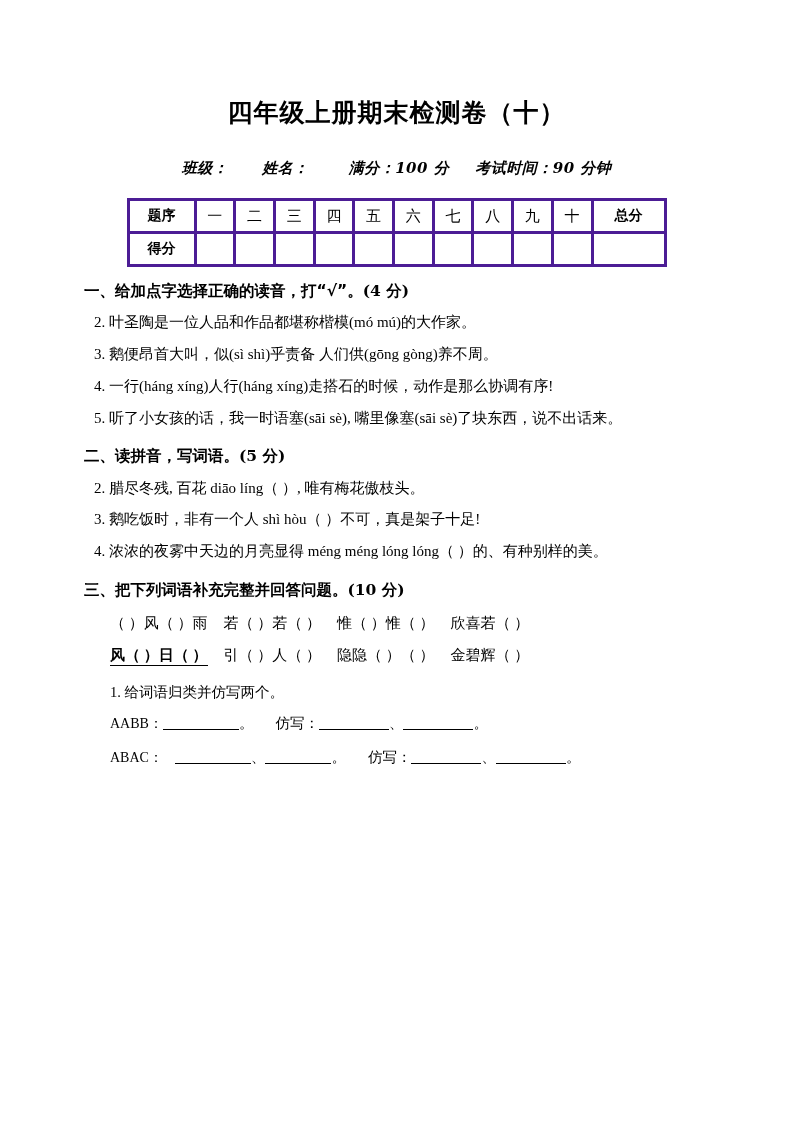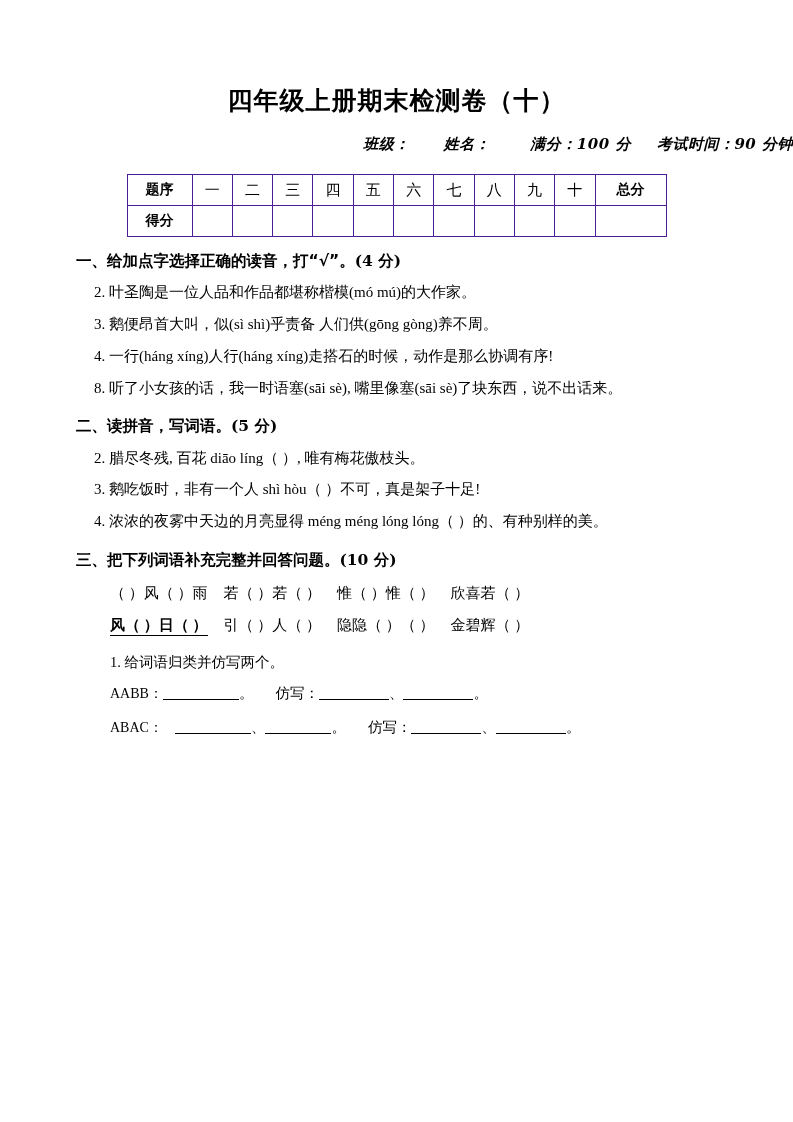--- a/index.html
+++ b/index.html
@@ -22,25 +22,25 @@
     box-sizing: border-box;
     padding: 0;
   }
   
   .doc-title {
     text-align: center;
     font-family: "DejaVu Sans", "Liberation Sans", sans-serif;
     font-weight: bold;
     font-size: 25px;
     letter-spacing: 1px;
-    margin: 0;
+    margin: 12px;
     padding-top: 84px;
   }
   .meta-line {
-    text-align: right;
+    text-align: center;
     font-family: "DejaVu Serif", "Liberation Serif", serif;
     font-weight: bold;
     font-size: 15px;
     font-style: italic;
     margin: 0;
     padding-top: 18px;
     letter-spacing: 0.5px;
   }
   .meta-line span.mslot { display: inline-block; }
   .meta-gap-a { display: inline-block; width: 34px; }
@@ -51,21 +51,21 @@
   .score-table-wrap {
     margin: 20px auto 0 auto;
     width: 540px;
   }
   table.score-table {
     border-collapse: collapse;
     width: 100%;
     table-layout: fixed;
   }
   table.score-table td {
-    border: 1px solid #4c1d95;
+    border: 3px solid #4c1d95;
     height: 28px;
     text-align: center;
     vertical-align: middle;
     font-family: "DejaVu Serif", "Liberation Serif", serif;
     font-size: 15px;
   }
   table.score-table td.rowhead {
     font-family: "DejaVu Sans", "Liberation Sans", sans-serif;
     font-weight: bold;
     font-size: 14px;
@@ -81,21 +81,21 @@
 
   
   .content {
     padding: 0 62px 0 68px;
     margin-top: 12px;
   }
   .sec-head {
     font-family: "DejaVu Sans", "Liberation Sans", sans-serif;
     font-weight: bold;
     font-size: 15.5px;
-    margin: 12px 0 6px 8px;
+    margin: 12px 0 6px 16px;
     line-height: 1.5;
   }
   .sec-head .pts {
     font-family: "DejaVu Serif", "Liberation Serif", serif;
     font-weight: bold;
   }
   .q {
     font-size: 15px;
     line-height: 1.85;
     margin: 0 0 4px 0;
@@ -190,21 +190,21 @@
       </tbody>
     </table>
   </div>
 
   <div class="content">
 
     <p class="sec-head"><span>一、给加点字选择正确的读音，打“√”。</span><span class="pts">(4 分)</span></p>
     <p class="q">2. 叶圣陶是一位人品和作品都堪称楷模(mó mú)的大作家。</p>
     <p class="q">3. 鹅便昂首大叫，似(sì shì)乎责备 人们供(gōng gòng)养不周。</p>
     <p class="q">4. 一行(háng xíng)人行(háng xíng)走搭石的时候，动作是那么协调有序!</p>
-    <p class="q">8. 听了小女孩的话，我一时语塞(sāi sè), 嘴里像塞(sāi sè)了块东西，说不出话来。</p>
+    <p class="q">5. 听了小女孩的话，我一时语塞(sāi sè), 嘴里像塞(sāi sè)了块东西，说不出话来。</p>
 
     <p class="sec-head"><span>二、读拼音，写词语。</span><span class="pts">(5 分)</span></p>
     <p class="q">2. 腊尽冬残, 百花 diāo líng（      ）, 唯有梅花傲枝头。</p>
     <p class="q">3. 鹅吃饭时，非有一个人 shì hòu（      ）不可，真是架子十足!</p>
     <p class="q">4. 浓浓的夜雾中天边的月亮显得 méng méng lóng lóng（      ）的、有种别样的美。</p>
 
     <p class="sec-head"><span>三、把下列词语补充完整并回答问题。</span><span class="pts">(10 分)</span></p>
 
     <p class="idiom-row">
       <span>（  ）风（  ）雨</span><span class="gap"></span><span>若（  ）若（  ）</span><span class="gap"></span><span>惟（  ）惟（  ）</span><span class="gap"></span><span>欣喜若（  ）</span>

